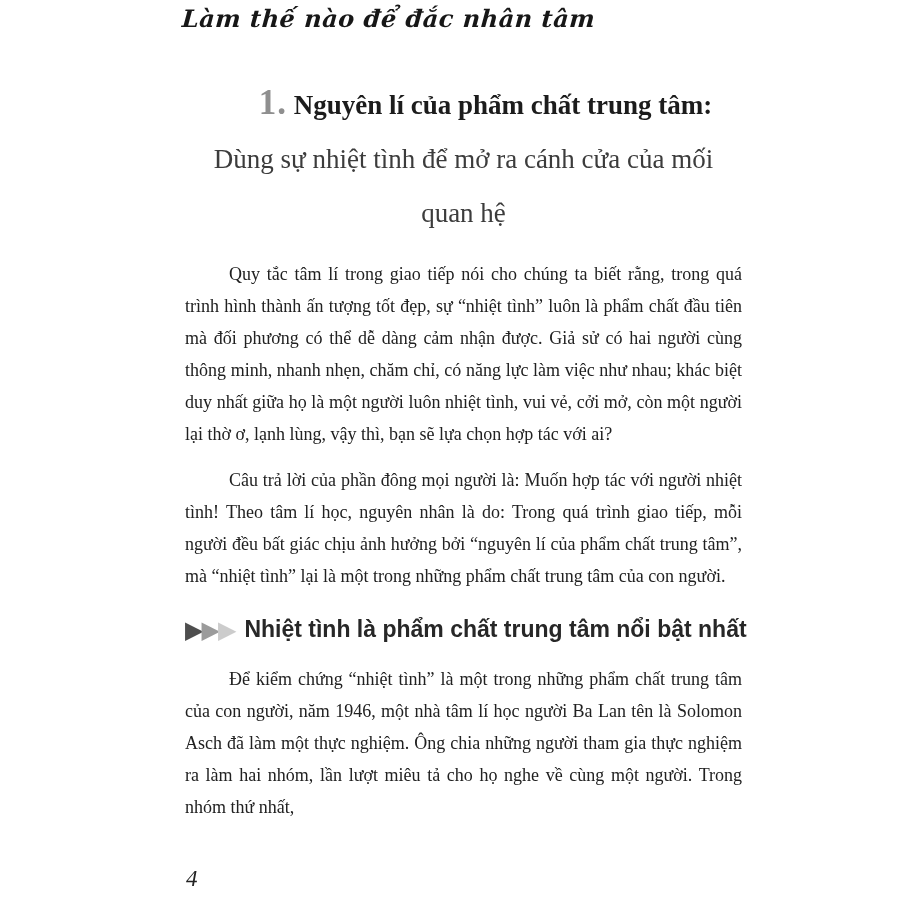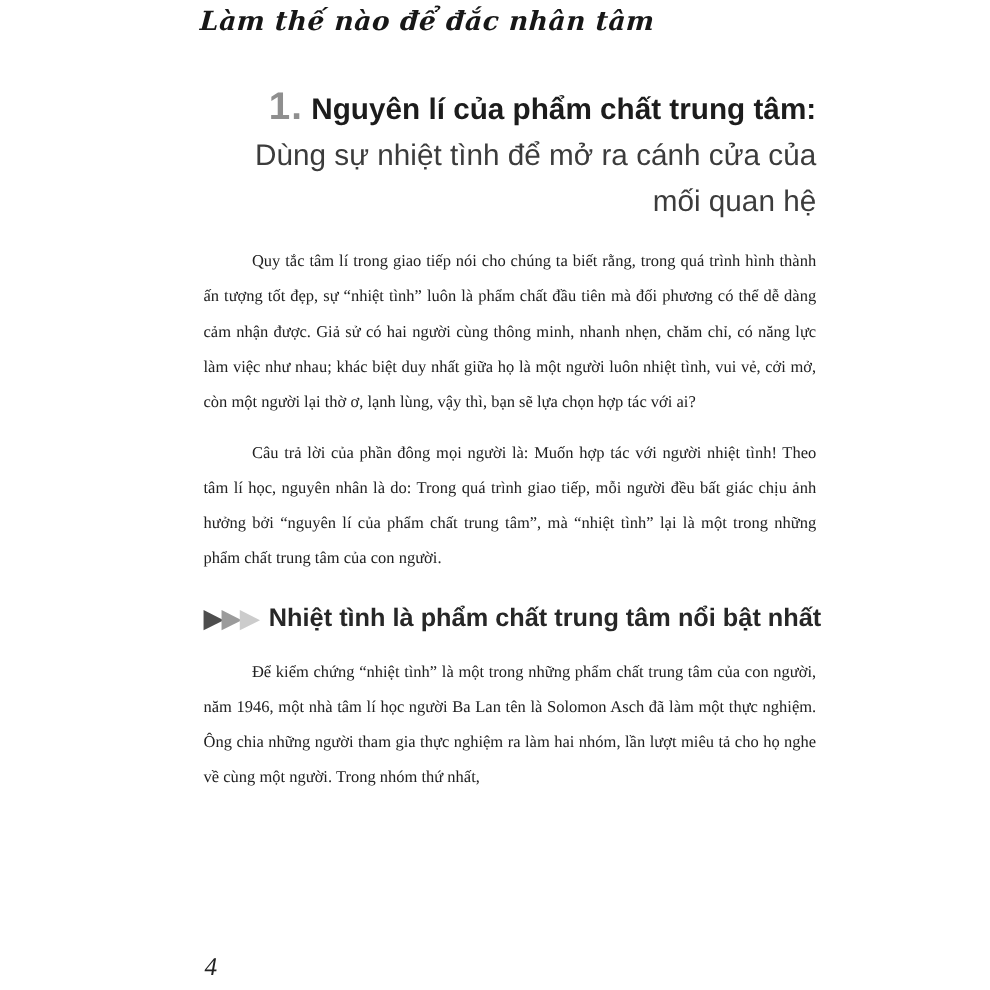--- a/index.html
+++ b/index.html
@@ -20,41 +20,41 @@
     letter-spacing:0.5px;
     color:#171717;
     transform:skewX(-4deg);
   }
   .content {
     position:absolute;
     left:185px; top:76px;
     width:557px;
   }
   .chapter-heading {
-    font-family:Liberation Sans, sans-serif;
+    font-family:Liberation Serif, serif;
     font-size:27px;
-    line-height:42px;
+    line-height:54px;
     text-indent:44px;
     color:#3c3c3c;
     margin:0 0 18px 0;
-    text-align:right;
+    text-align:center;
   }
   .heading-number {
     font-size:35px;
     font-weight:bold;
     color:#8f8f8f;
     letter-spacing:1px;
   }
   .heading-bold {
     font-weight:bold;
     color:#1c1c1c;
   }
   .heading-rest { font-weight:normal; color:#3c3c3c; }
   p.body-para {
-    font-size:15px;
+    font-size:18px;
     line-height:32px;
     text-align:justify;
     text-indent:44px;
     color:#212121;
     margin:0 0 14px 0;
   }
   .section-subheading {
     margin:24px 0 19px 0;
     text-align:left;
     font-family:"Liberation Sans", sans-serif;

